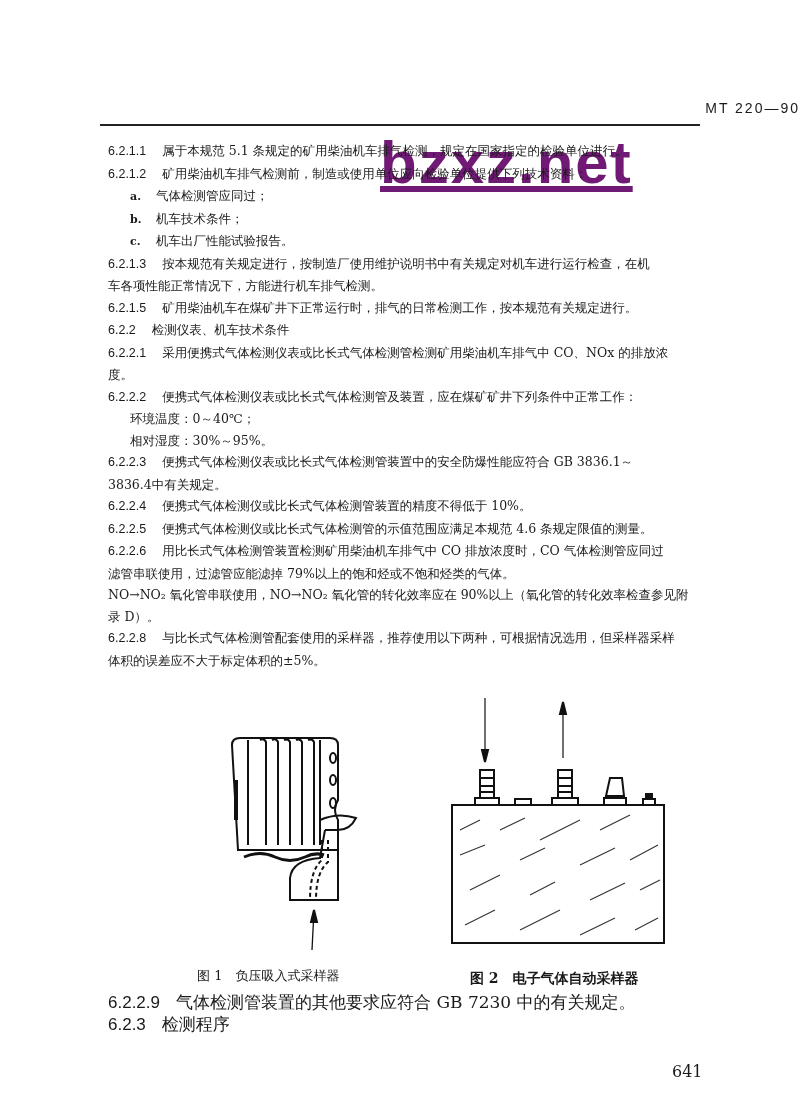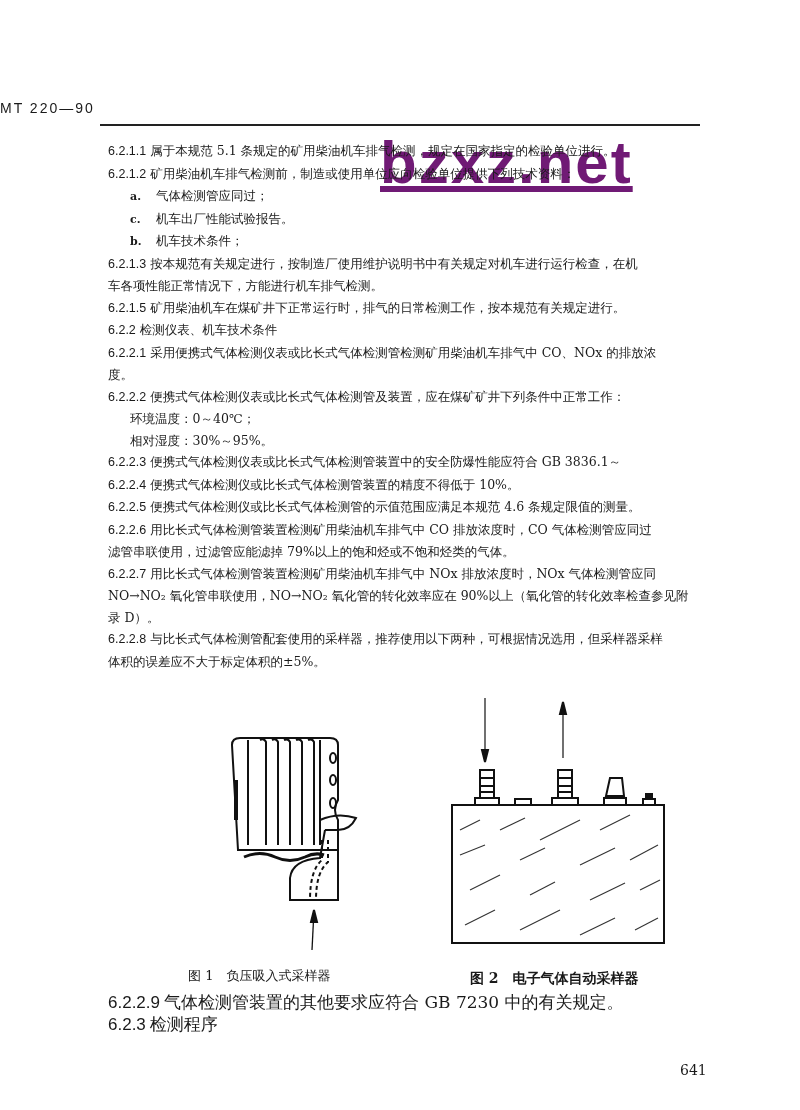--- a/index.html
+++ b/index.html
@@ -1,63 +1,63 @@
 <!DOCTYPE html>
 <html><head>
 <meta charset="utf-8">
 <style>
   html, body { margin:0; padding:0; background:#ffffff; }
   body { width:800px; height:1110px; position:relative; overflow:hidden;
          font-family:"DejaVu Serif", "Liberation Serif", serif; color:#1a1a1a; }
-  .header { position:absolute; top:100px; left:0; width:800px; text-align:left;
+  .header { position:absolute; top:100px; left:0; width:800px; text-align:right;
             font-size:14px; letter-spacing:2px; font-family:"Liberation Sans", sans-serif; }
   .rule { position:absolute; top:124px; left:100px; width:600px; height:2px; background:#222; }
   .watermark { position:absolute; top:128px; left:380px; font-family:"Liberation Sans", sans-serif;
                font-weight:bold; font-size:60px; color:#701a75; letter-spacing:2px; z-index:0;text-decoration:underline; }
   .body { position:absolute; top:140px; left:108px; width:600px; font-size:12.5px; line-height:21.5px; z-index:1; }
   .line { white-space:nowrap; }
-  .num { display:inline-block; font-family:"Liberation Sans", sans-serif; margin-right:4px; }
+  .num { display:inline-block; font-family:"Liberation Sans", sans-serif; margin-right:16px; }
   .indent { padding-left:22px; }
   .item-label { display:inline-block; width:26px; font-weight:bold; font-size:11px; }
   .figs { position:absolute; top:690px; left:100px; width:620px; height:300px; }
   .fig1 { position:absolute; left:120px; top:10px; }
   .fig2 { position:absolute; left:330px; top:0; }
-  .cap1 { position:absolute; left:188px; top:967px; font-size:13px; }
+  .cap1 { position:absolute; left:197px; top:967px; font-size:13px; }
   .cap2 { position:absolute; left:470px; top:970px; font-size:14px; font-weight:bold; }
   .after { position:absolute; top:992px; left:108px; font-size:17px; line-height:21.5px; }
-  .pageno { position:absolute; left:672px; top:1062px; font-size:14px;margin-left:8px; }
+  .pageno { position:absolute; left:672px; top:1062px; font-size:16px; }
 </style>
 </head>
 <body>
 
 <div class="header">MT 220—90</div>
 <div class="rule"></div>
 <div class="watermark">bzxz.net</div>
 
 <div class="body">
   <div class="line"><span class="num">6.2.1.1</span><span>属于本规范 5.1 条规定的矿用柴油机车排气检测，规定在国家指定的检验单位进行。</span></div>
   <div class="line"><span class="num">6.2.1.2</span><span>矿用柴油机车排气检测前，制造或使用单位应向检验单位提供下列技术资料：</span></div>
   <div class="line indent"><span class="item-label">a.</span><span>气体检测管应同过；</span></div>
+  <div class="line indent"><span class="item-label">b.</span><span>机车技术条件；</span></div>
   <div class="line indent"><span class="item-label">c.</span><span>机车出厂性能试验报告。</span></div>
-  <div class="line indent"><span class="item-label">b.</span><span>机车技术条件；</span></div>
   <div class="line"><span class="num">6.2.1.3</span><span>按本规范有关规定进行，按制造厂使用维护说明书中有关规定对机车进行运行检查，在机</span></div>
   <div class="line">车各项性能正常情况下，方能进行机车排气检测。</div>
   <div class="line"><span class="num">6.2.1.5</span><span>矿用柴油机车在煤矿井下正常运行时，排气的日常检测工作，按本规范有关规定进行。</span></div>
   <div class="line"><span class="num">6.2.2</span><span>检测仪表、机车技术条件</span></div>
   <div class="line"><span class="num">6.2.2.1</span><span>采用便携式气体检测仪表或比长式气体检测管检测矿用柴油机车排气中 CO、NOx 的排放浓</span></div>
   <div class="line">度。</div>
   <div class="line"><span class="num">6.2.2.2</span><span>便携式气体检测仪表或比长式气体检测管及装置，应在煤矿矿井下列条件中正常工作：</span></div>
   <div class="line indent">环境温度：0～40℃；</div>
   <div class="line indent">相对湿度：30%～95%。</div>
   <div class="line"><span class="num">6.2.2.3</span><span>便携式气体检测仪表或比长式气体检测管装置中的安全防爆性能应符合 GB 3836.1～</span></div>
+  <div class="line">3836.4中有关规定。</div>
   <div class="line"><span class="num">6.2.2.4</span><span>便携式气体检测仪或比长式气体检测管装置的精度不得低于 10%。</span></div>
   <div class="line"><span class="num">6.2.2.5</span><span>便携式气体检测仪或比长式气体检测管的示值范围应满足本规范 4.6 条规定限值的测量。</span></div>
   <div class="line"><span class="num">6.2.2.6</span><span>用比长式气体检测管装置检测矿用柴油机车排气中 CO 排放浓度时，CO 气体检测管应同过</span></div>
   <div class="line">滤管串联使用，过滤管应能滤掉 79%以上的饱和烃或不饱和烃类的气体。</div>
-  <div class="line"><span class="num">6.2.2.7</span><span>用比长式气体检测管装置检测矿用柴油机车排气中 NOx 排放浓度时，NOx 气体检测管应同</span></div>
   <div class="line">NO→NO₂ 氧化管串联使用，NO→NO₂ 氧化管的转化效率应在 90%以上（氧化管的转化效率检查参见附</div>
   <div class="line">录 D）。</div>
   <div class="line"><span class="num">6.2.2.8</span><span>与比长式气体检测管配套使用的采样器，推荐使用以下两种，可根据情况选用，但采样器采样</span></div>
   <div class="line">体积的误差应不大于标定体积的±5%。</div>
 </div>
 
 <div class="figs">
 
   <svg class="fig1" width="140" height="260" viewBox="0 0 140 260">
     <g fill="none" stroke="#111" stroke-width="2">

